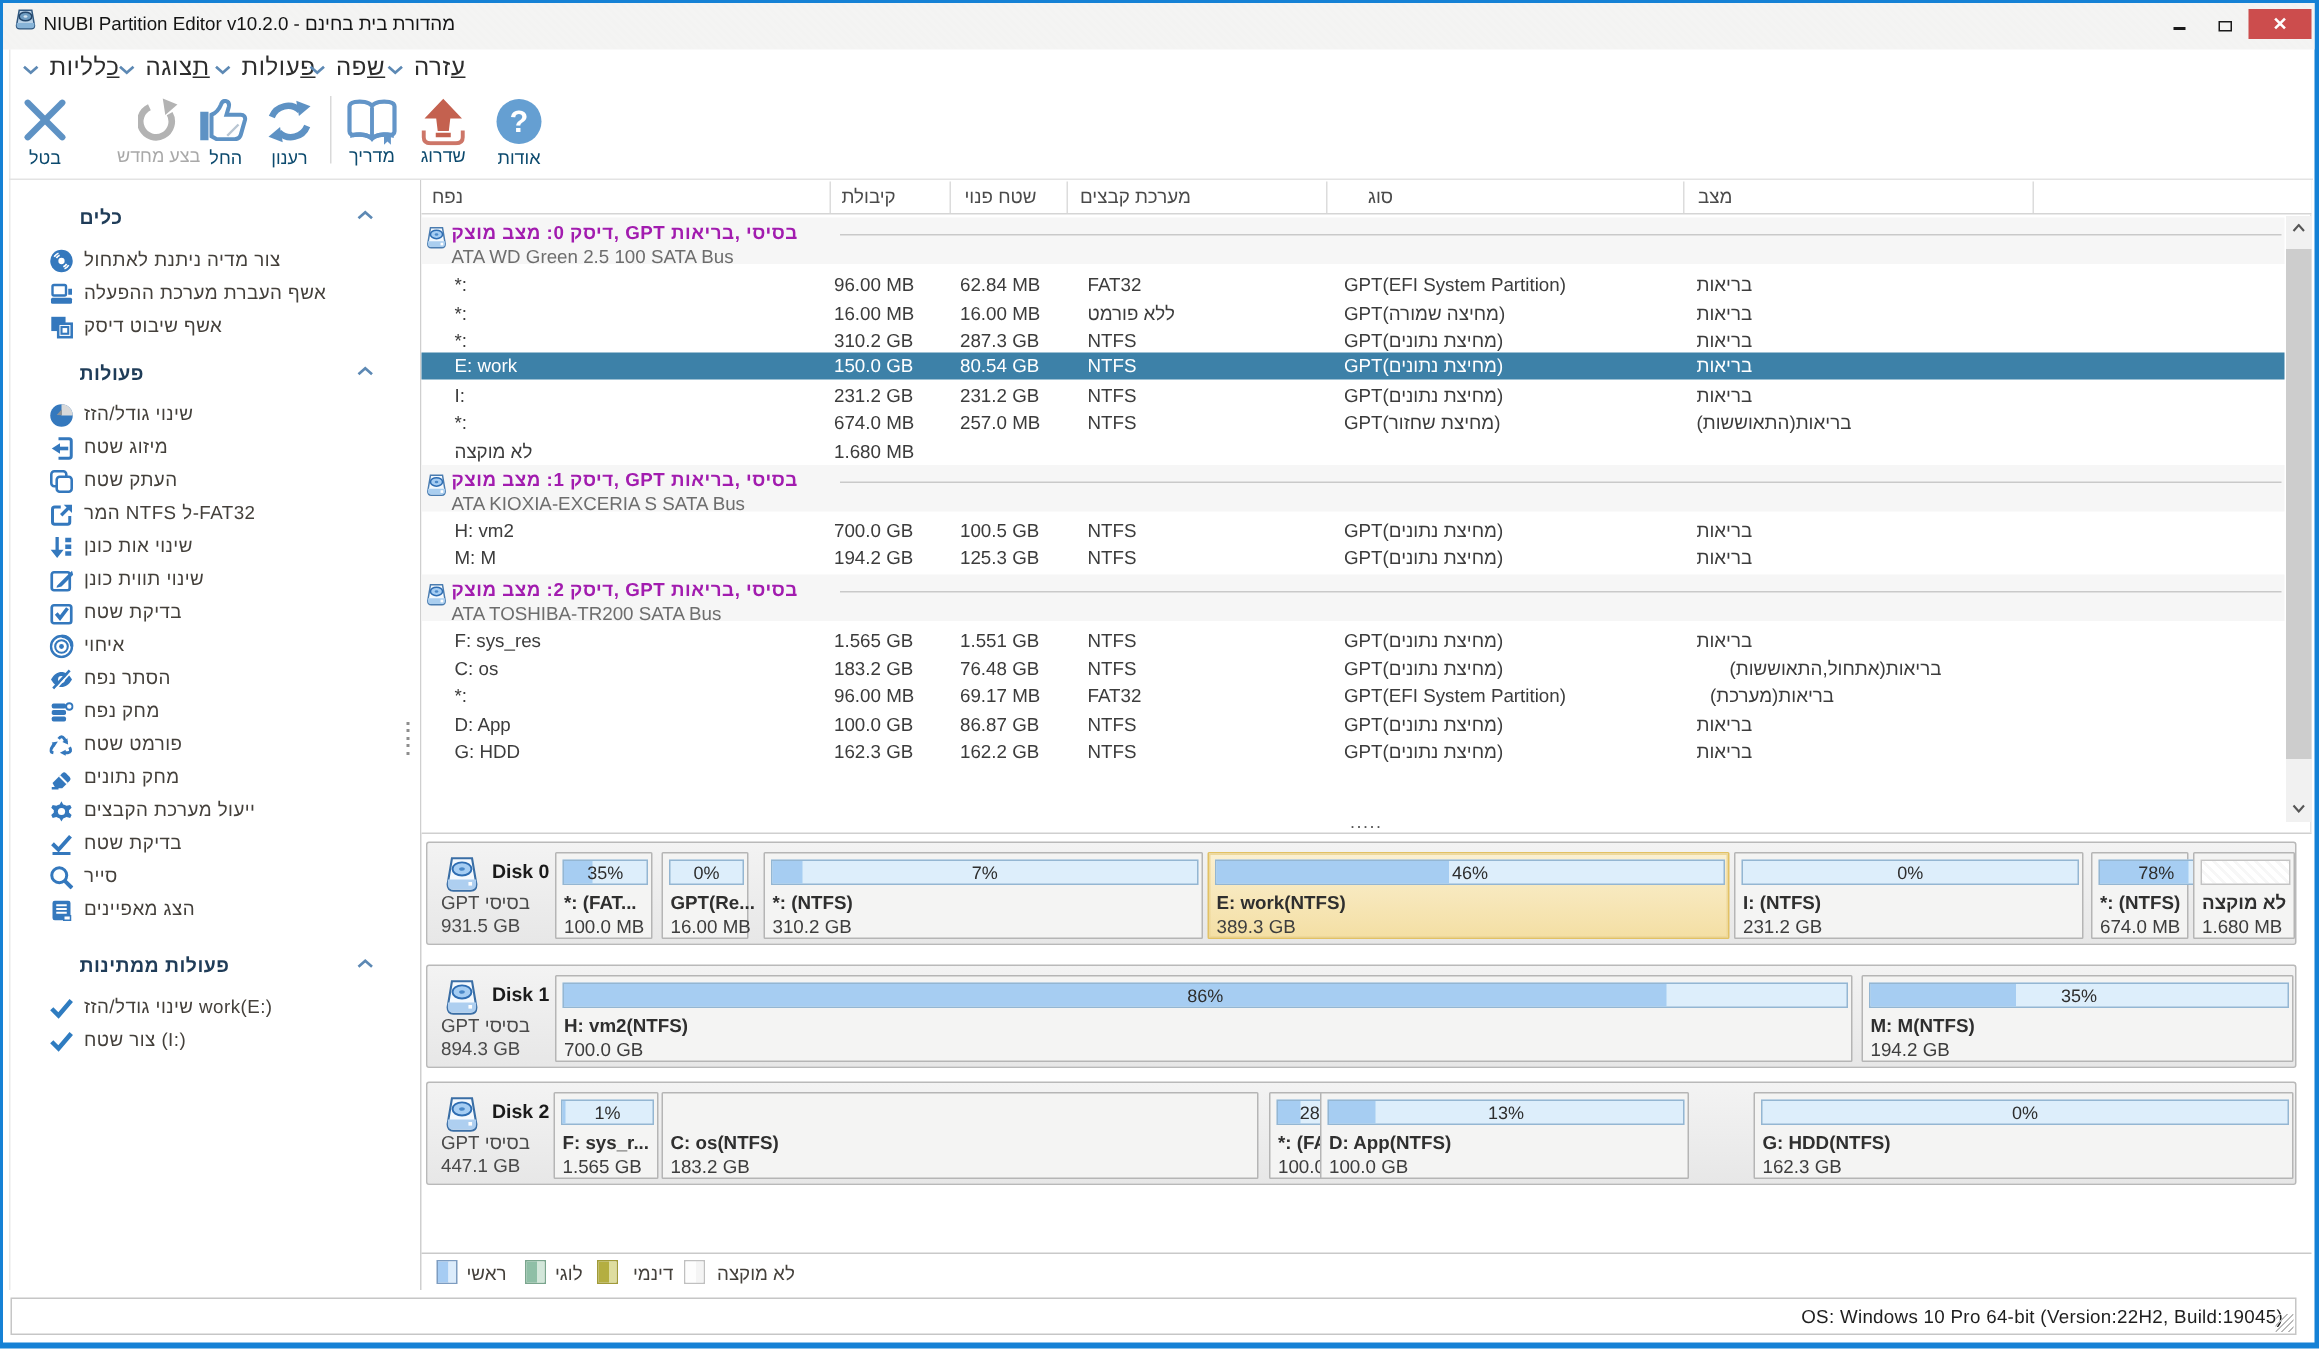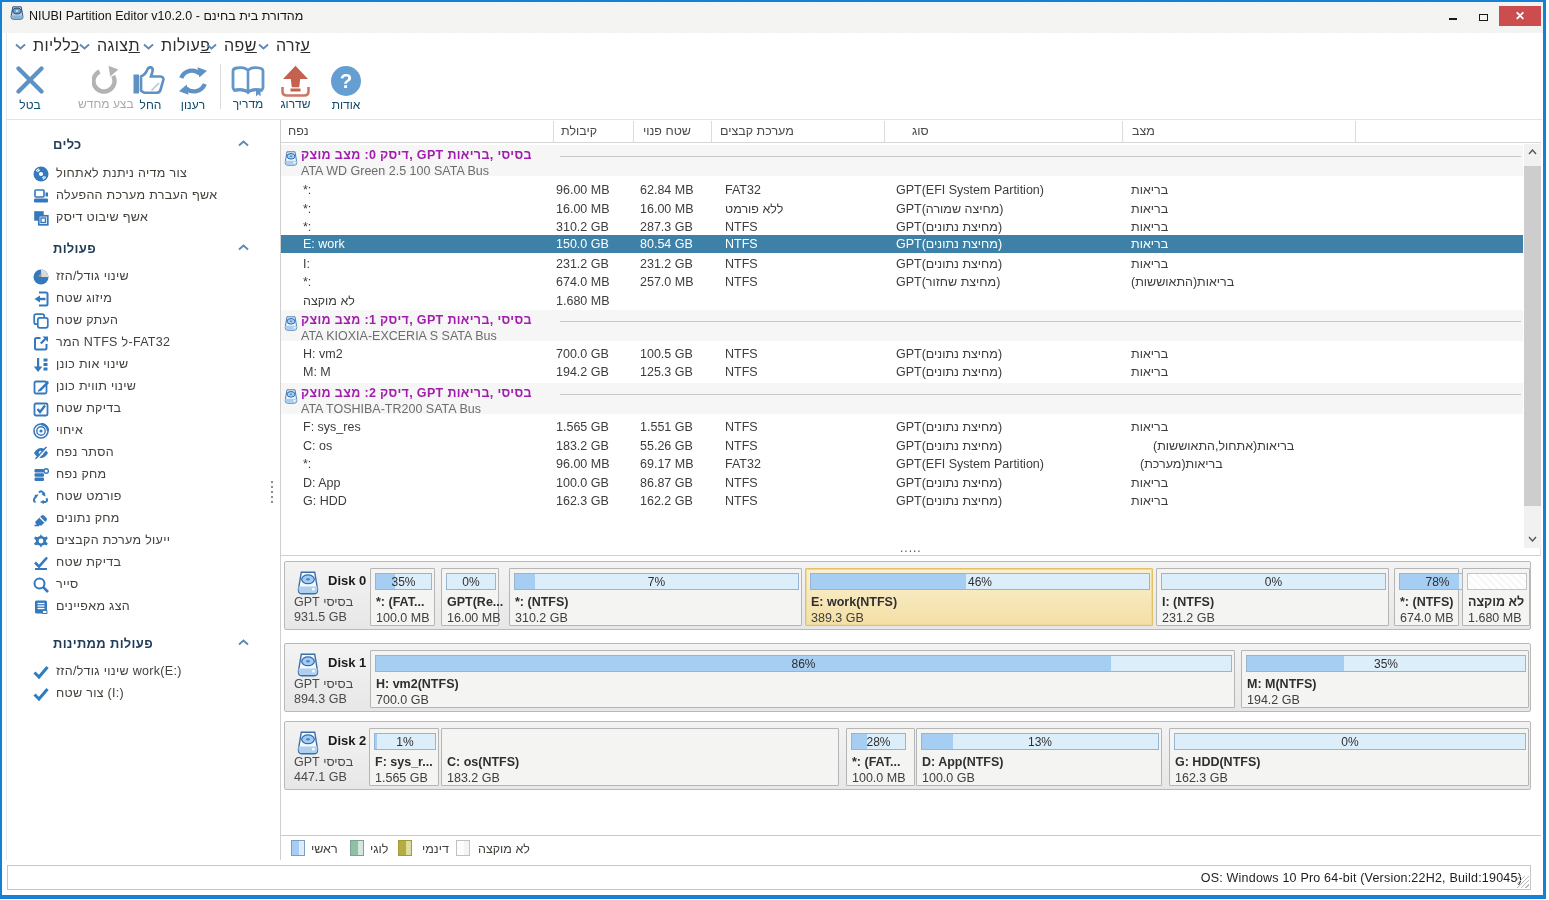--- a/index.html
+++ b/index.html
@@ -542,21 +542,21 @@
       <div class="c1 ltr">F: sys_res</div>
       <div class="c2">1.565 GB</div>
       <div class="c3">1.551 GB</div>
       <div class="c4">NTFS</div>
       <div class="c5 ltr">GPT(מחיצת נתונים)</div>
       <div class="c6 rtl">בריאות</div>
     </div>
 <div class="row" style="top:317px">
       <div class="c1 ltr">C: os</div>
       <div class="c2">183.2 GB</div>
-      <div class="c3">55.26 GB</div>
+      <div class="c3">76.48 GB</div>
       <div class="c4">NTFS</div>
       <div class="c5 ltr">GPT(מחיצת נתונים)</div>
       <div class="c6 rtl" style="left:872px">בריאות(אתחול,התאוששות)</div>
     </div>
 <div class="row" style="top:335px">
       <div class="c1 ltr">*:</div>
       <div class="c2">96.00 MB</div>
       <div class="c3">69.17 MB</div>
       <div class="c4">FAT32</div>
       <div class="c5 ltr">GPT(EFI System Partition)</div>
@@ -707,21 +707,21 @@
         <div class="bs nw">183.2 GB</div>
       </div>
 <div class="blk" style="left:561px;width:69px">
         <div class="bar" style="width:55px">
           <div class="fill" style="width:28%"></div>
           <div class="pct">28%</div>
         </div>
         <div class="bn nw">*: (FAT...</div>
         <div class="bs nw">100.0 MB</div>
       </div>
-<div class="blk" style="left:631px;width:246px">
+<div class="blk" style="left:595px;width:246px">
         <div class="bar" style="width:238px">
           <div class="fill" style="width:13%"></div>
           <div class="pct">13%</div>
         </div>
         <div class="bn nw">D: App(NTFS)</div>
         <div class="bs nw">100.0 GB</div>
       </div>
 <div class="blk" style="left:884px;width:360px">
         <div class="bar" style="width:352px">
           <div class="pct">0%</div>

